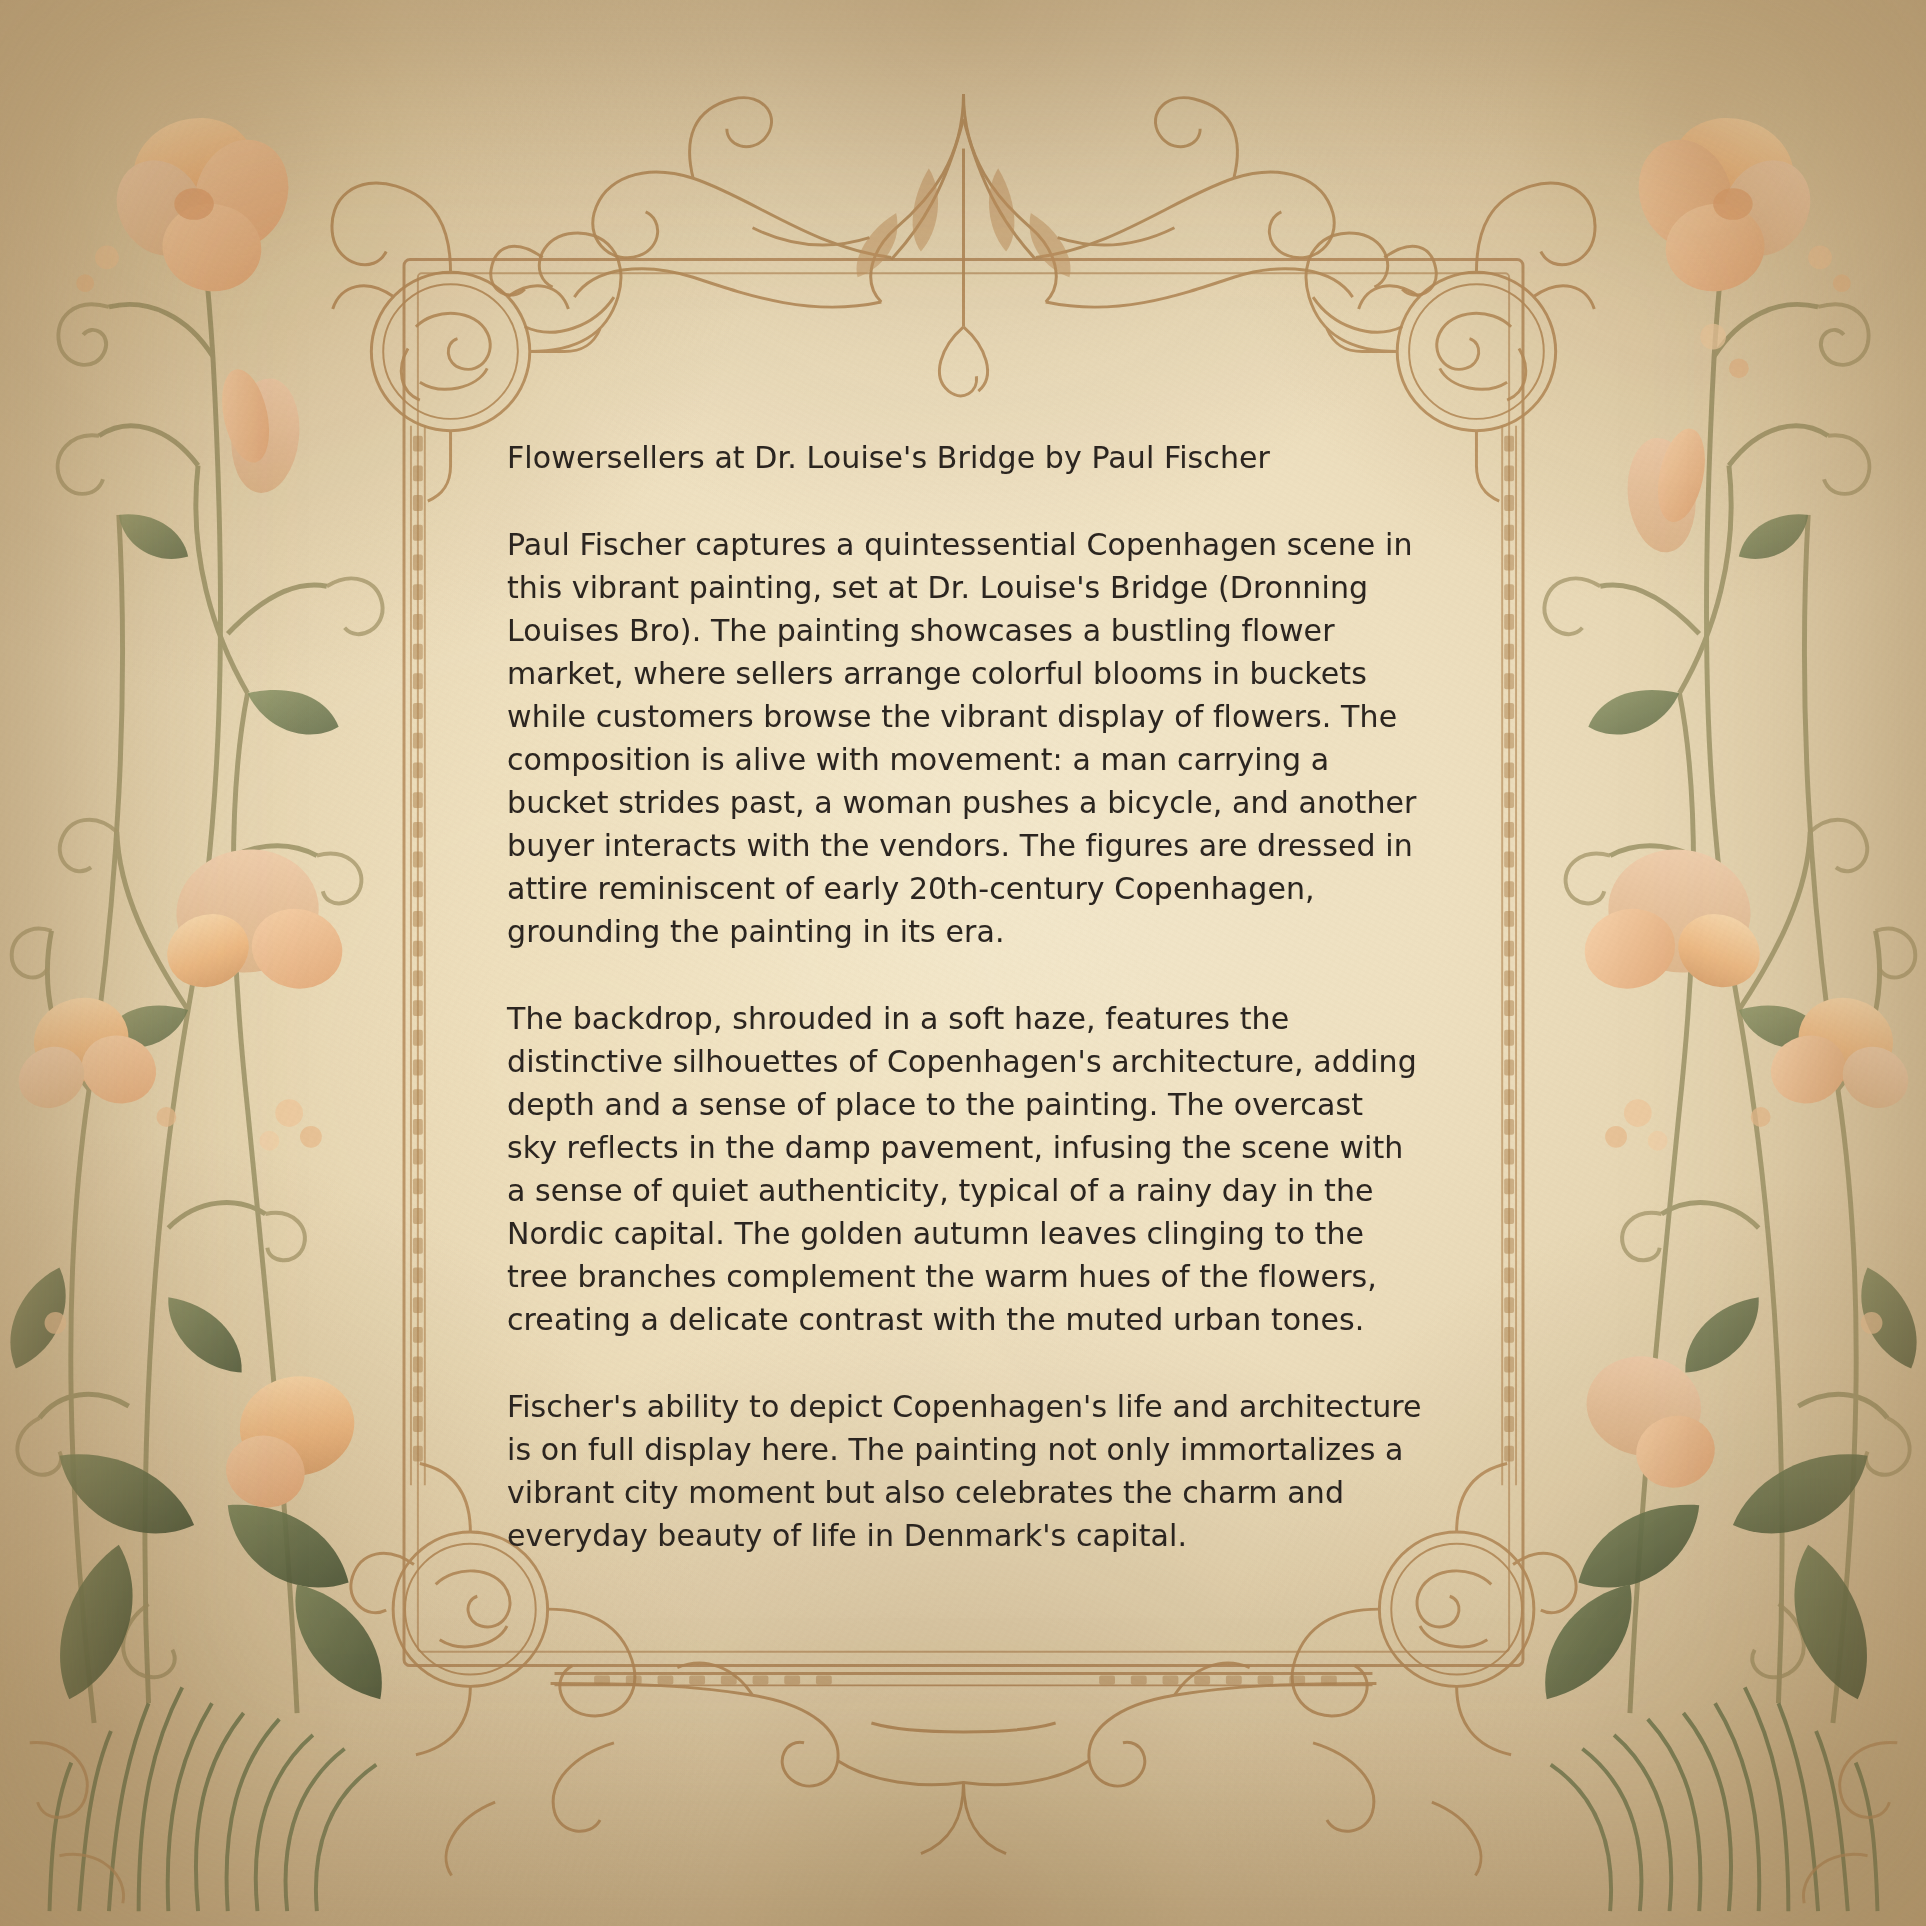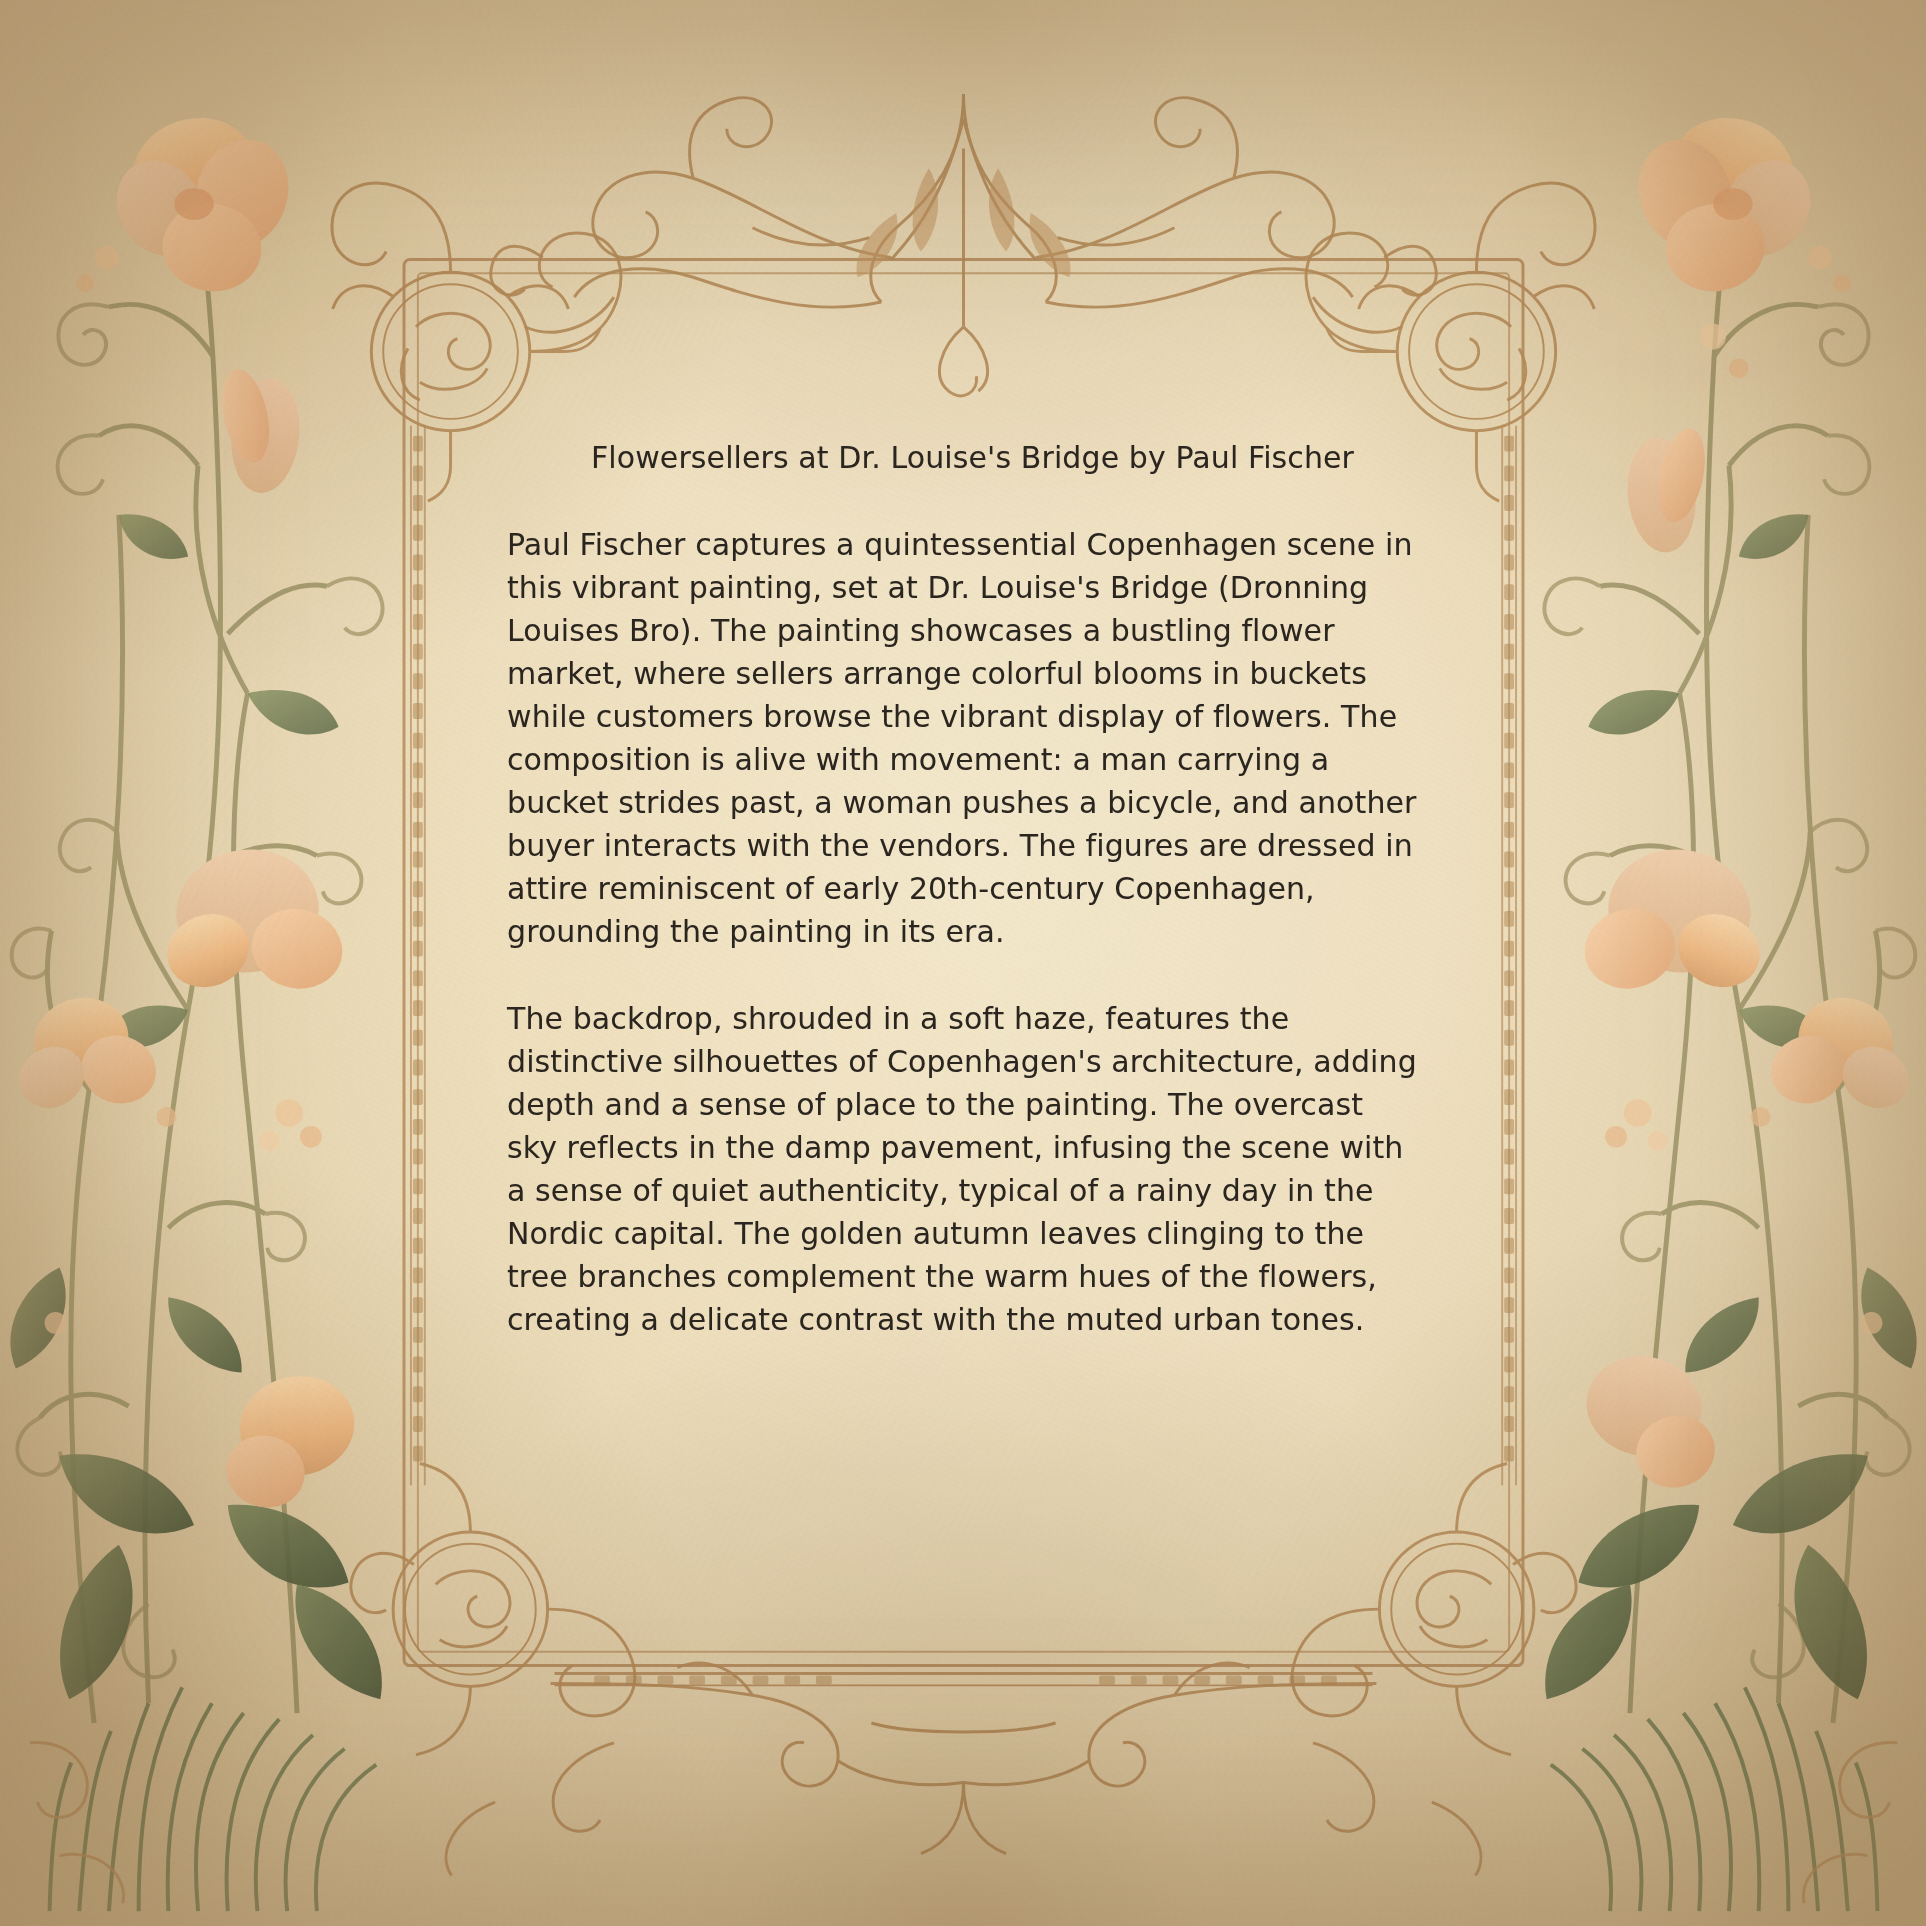--- a/index.html
+++ b/index.html
@@ -67,21 +67,20 @@
     line-height: 43px;
     letter-spacing: 0.1px;
     text-shadow: 0 0 1px rgba(60,45,25,0.10);
   }
   .doc-title {
     font-size: 30px;
     line-height: 43px;
     margin: 0 0 44px 0;
     font-weight: 400;
     white-space: nowrap;
-    text-align: center;
   }
   .para {
     margin: 0 16px 44px 0;
   }
   .para:last-child { margin-bottom: 0; }
 </style>
 </head>
 <body>
 
 <div id="page">
@@ -517,16 +516,17 @@
   </div>
 
   <div class="grain"></div>
   <div class="grain2"></div>
   <div class="vignette"></div>
 
   <div class="text-block">
     <h1 class="doc-title">Flowersellers at Dr. Louise's Bridge by Paul Fischer</h1>
     <p class="para">Paul Fischer captures a quintessential Copenhagen scene in this vibrant painting, set at Dr. Louise's Bridge (Dronning Louises Bro). The painting showcases a bustling flower market, where sellers arrange colorful blooms in buckets while customers browse the vibrant display of flowers. The composition is alive with movement: a man carrying a bucket strides past, a woman pushes a bicycle, and another buyer interacts with the vendors. The figures are dressed in attire reminiscent of early 20th-century Copenhagen, grounding the painting in its era.</p>
     <p class="para">The backdrop, shrouded in a soft haze, features the distinctive silhouettes of Copenhagen's architecture, adding depth and a sense of place to the painting. The overcast sky reflects in the damp pavement, infusing the scene with a sense of quiet authenticity, typical of a rainy day in the Nordic capital. The golden autumn leaves clinging to the tree branches complement the warm hues of the flowers, creating a delicate contrast with the muted urban tones.</p>
+    <p class="para">Fischer's ability to depict Copenhagen's life and architecture is on full display here. The painting not only immortalizes a vibrant city moment but also celebrates the charm and everyday beauty of life in Denmark's capital.</p>
   </div>
 
 </div>
 
 
 </body></html>

